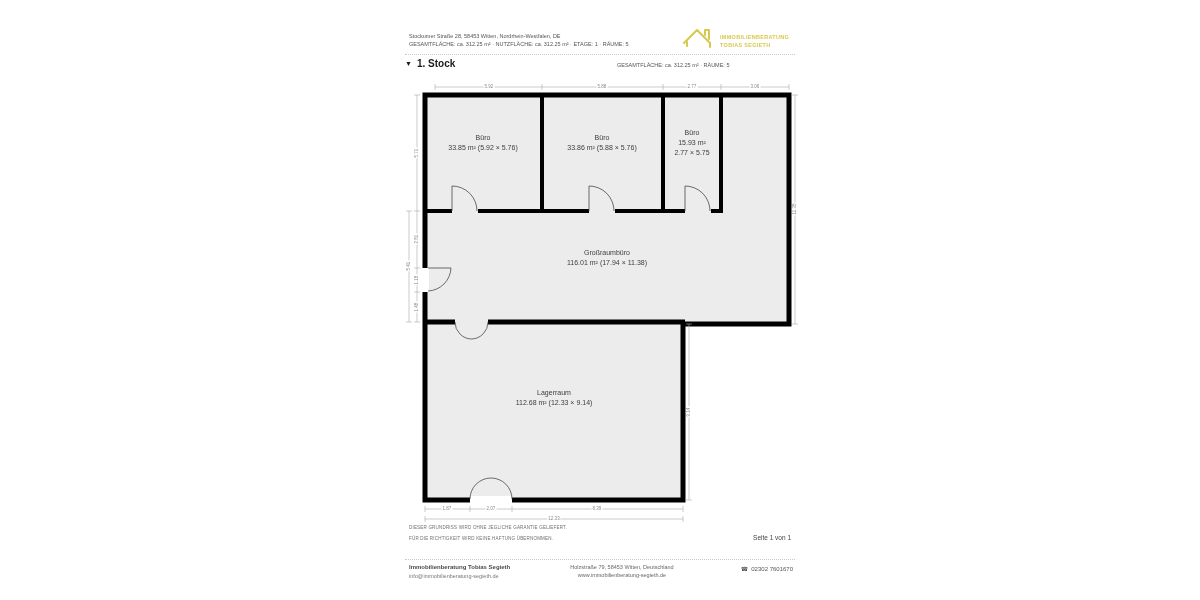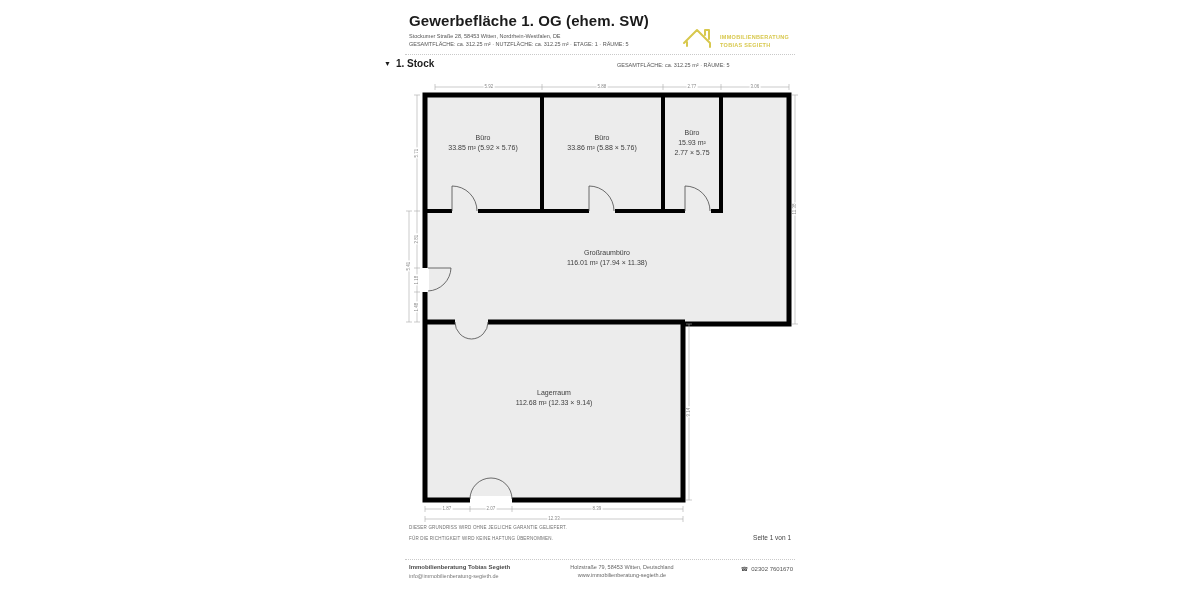--- a/index.html
+++ b/index.html
@@ -6,21 +6,21 @@
   .page{position:relative;width:1200px;height:600px;background:#fff;
         font-family:"Liberation Sans",sans-serif;overflow:hidden;color:#222;}
   .abs{position:absolute;}
   .title{left:409px;top:12px;font-size:15px;font-weight:bold;color:#1b1b1b;letter-spacing:.1px;}
   .addr{left:409px;top:33px;font-size:5.5px;color:#555;}
   .meta{left:409px;top:41px;font-size:5.5px;color:#555;}
   .logo{left:682px;top:26px;display:flex;align-items:center;gap:4px;color:#d8c84d;}
   .logo-text{font-size:5.5px;font-weight:bold;letter-spacing:.3px;line-height:1.5;}
   .sep{position:absolute;left:405px;width:390px;border-top:1px dotted #c9c9c9;height:0;}
   .sep1{top:54px;} .sep2{top:559px;}
-  .section-row{left:384px;top:58px;display:flex;align-items:center;gap:5px;color:#1b1b1b;}
+  .section-row{left:405px;top:58px;display:flex;align-items:center;gap:5px;color:#1b1b1b;}
   .arrow{font-size:7px;line-height:1;}
   .section-title{font-size:10px;font-weight:bold;}
   .sec-meta{left:617px;top:62px;font-size:5.5px;color:#555;}
   .plan{left:405px;top:78px;width:390px;height:450px;}
   .plan svg{position:absolute;left:0;top:0;overflow:visible;}
   .room{position:absolute;transform:translateX(-50%);text-align:center;font-size:7px;
         color:#3d3d3d;line-height:1.45;white-space:nowrap;}
   .dim{position:absolute;font-size:4.5px;color:#8a8a8a;background:#fff;line-height:1;
        padding:0 1px;transform:translate(-50%,-50%);white-space:nowrap;}
   .dim.rot{transform:translate(-50%,-50%) rotate(-90deg);}
@@ -33,21 +33,20 @@
   .f1 .l2{font-size:5.5px;color:#777;}
   .f2{left:547px;width:150px;text-align:center;font-size:5.5px;color:#666;}
   .f3{right:407px;top:565px;font-size:6px;color:#555;display:flex;gap:3px;align-items:center;}
   .phone-ic{font-size:6px;}
 </style>
 </head>
 <body>
 
 <div class="page">
 
-  <div class="abs title">Gewerbefläche 1. OG (ehem. SW)</div>
   <div class="abs addr">Stockumer Straße 28, 58453 Witten, Nordrhein-Westfalen, DE</div>
   <div class="abs meta">GESAMTFLÄCHE: ca. 312.25 m² · NUTZFLÄCHE: ca. 312.25 m² · ETAGE: 1 · RÄUME: 5</div>
 
   <div class="abs logo">
     <span>
       <svg width="34" height="26" viewBox="0 0 34 26">
         <path d="M2 17 L15 4 L28 17 M23 9 V4 H27 V13 M5 16 V20 M28 17 V21" fill="none" stroke="#d8c84d" stroke-width="2" stroke-linecap="round" stroke-linejoin="round"></path>
       </svg>
     </span>
     <span class="logo-text">

